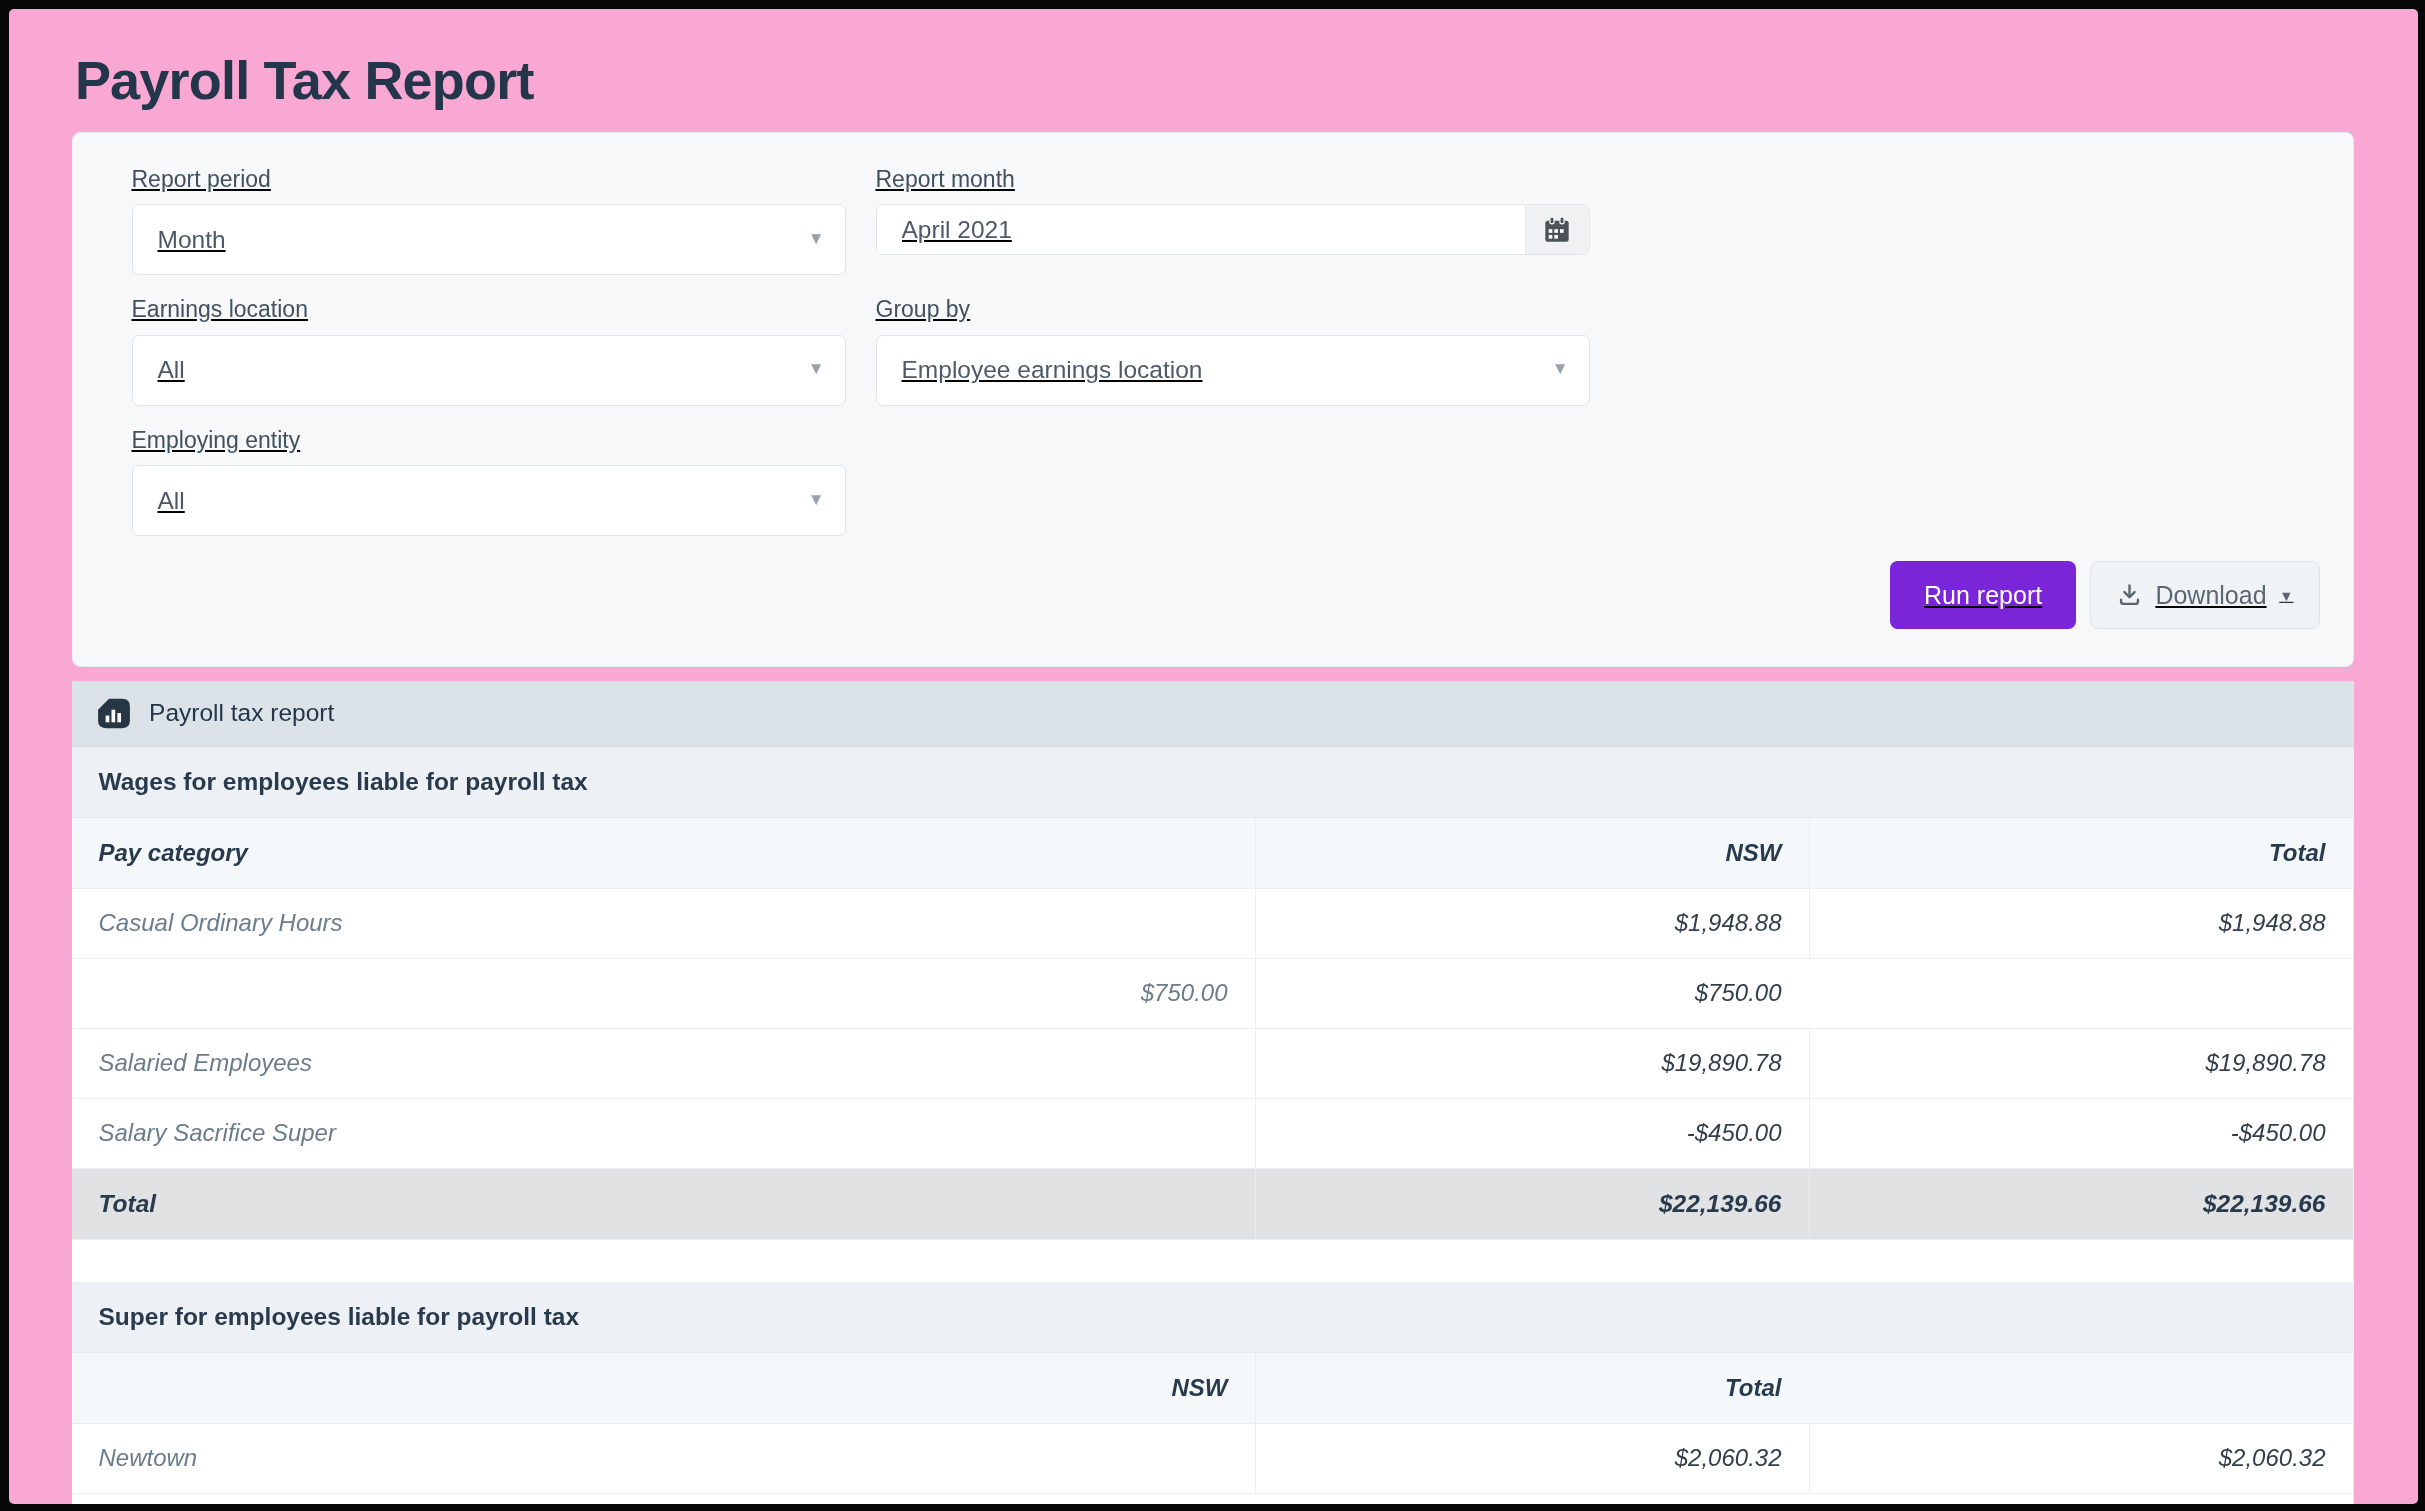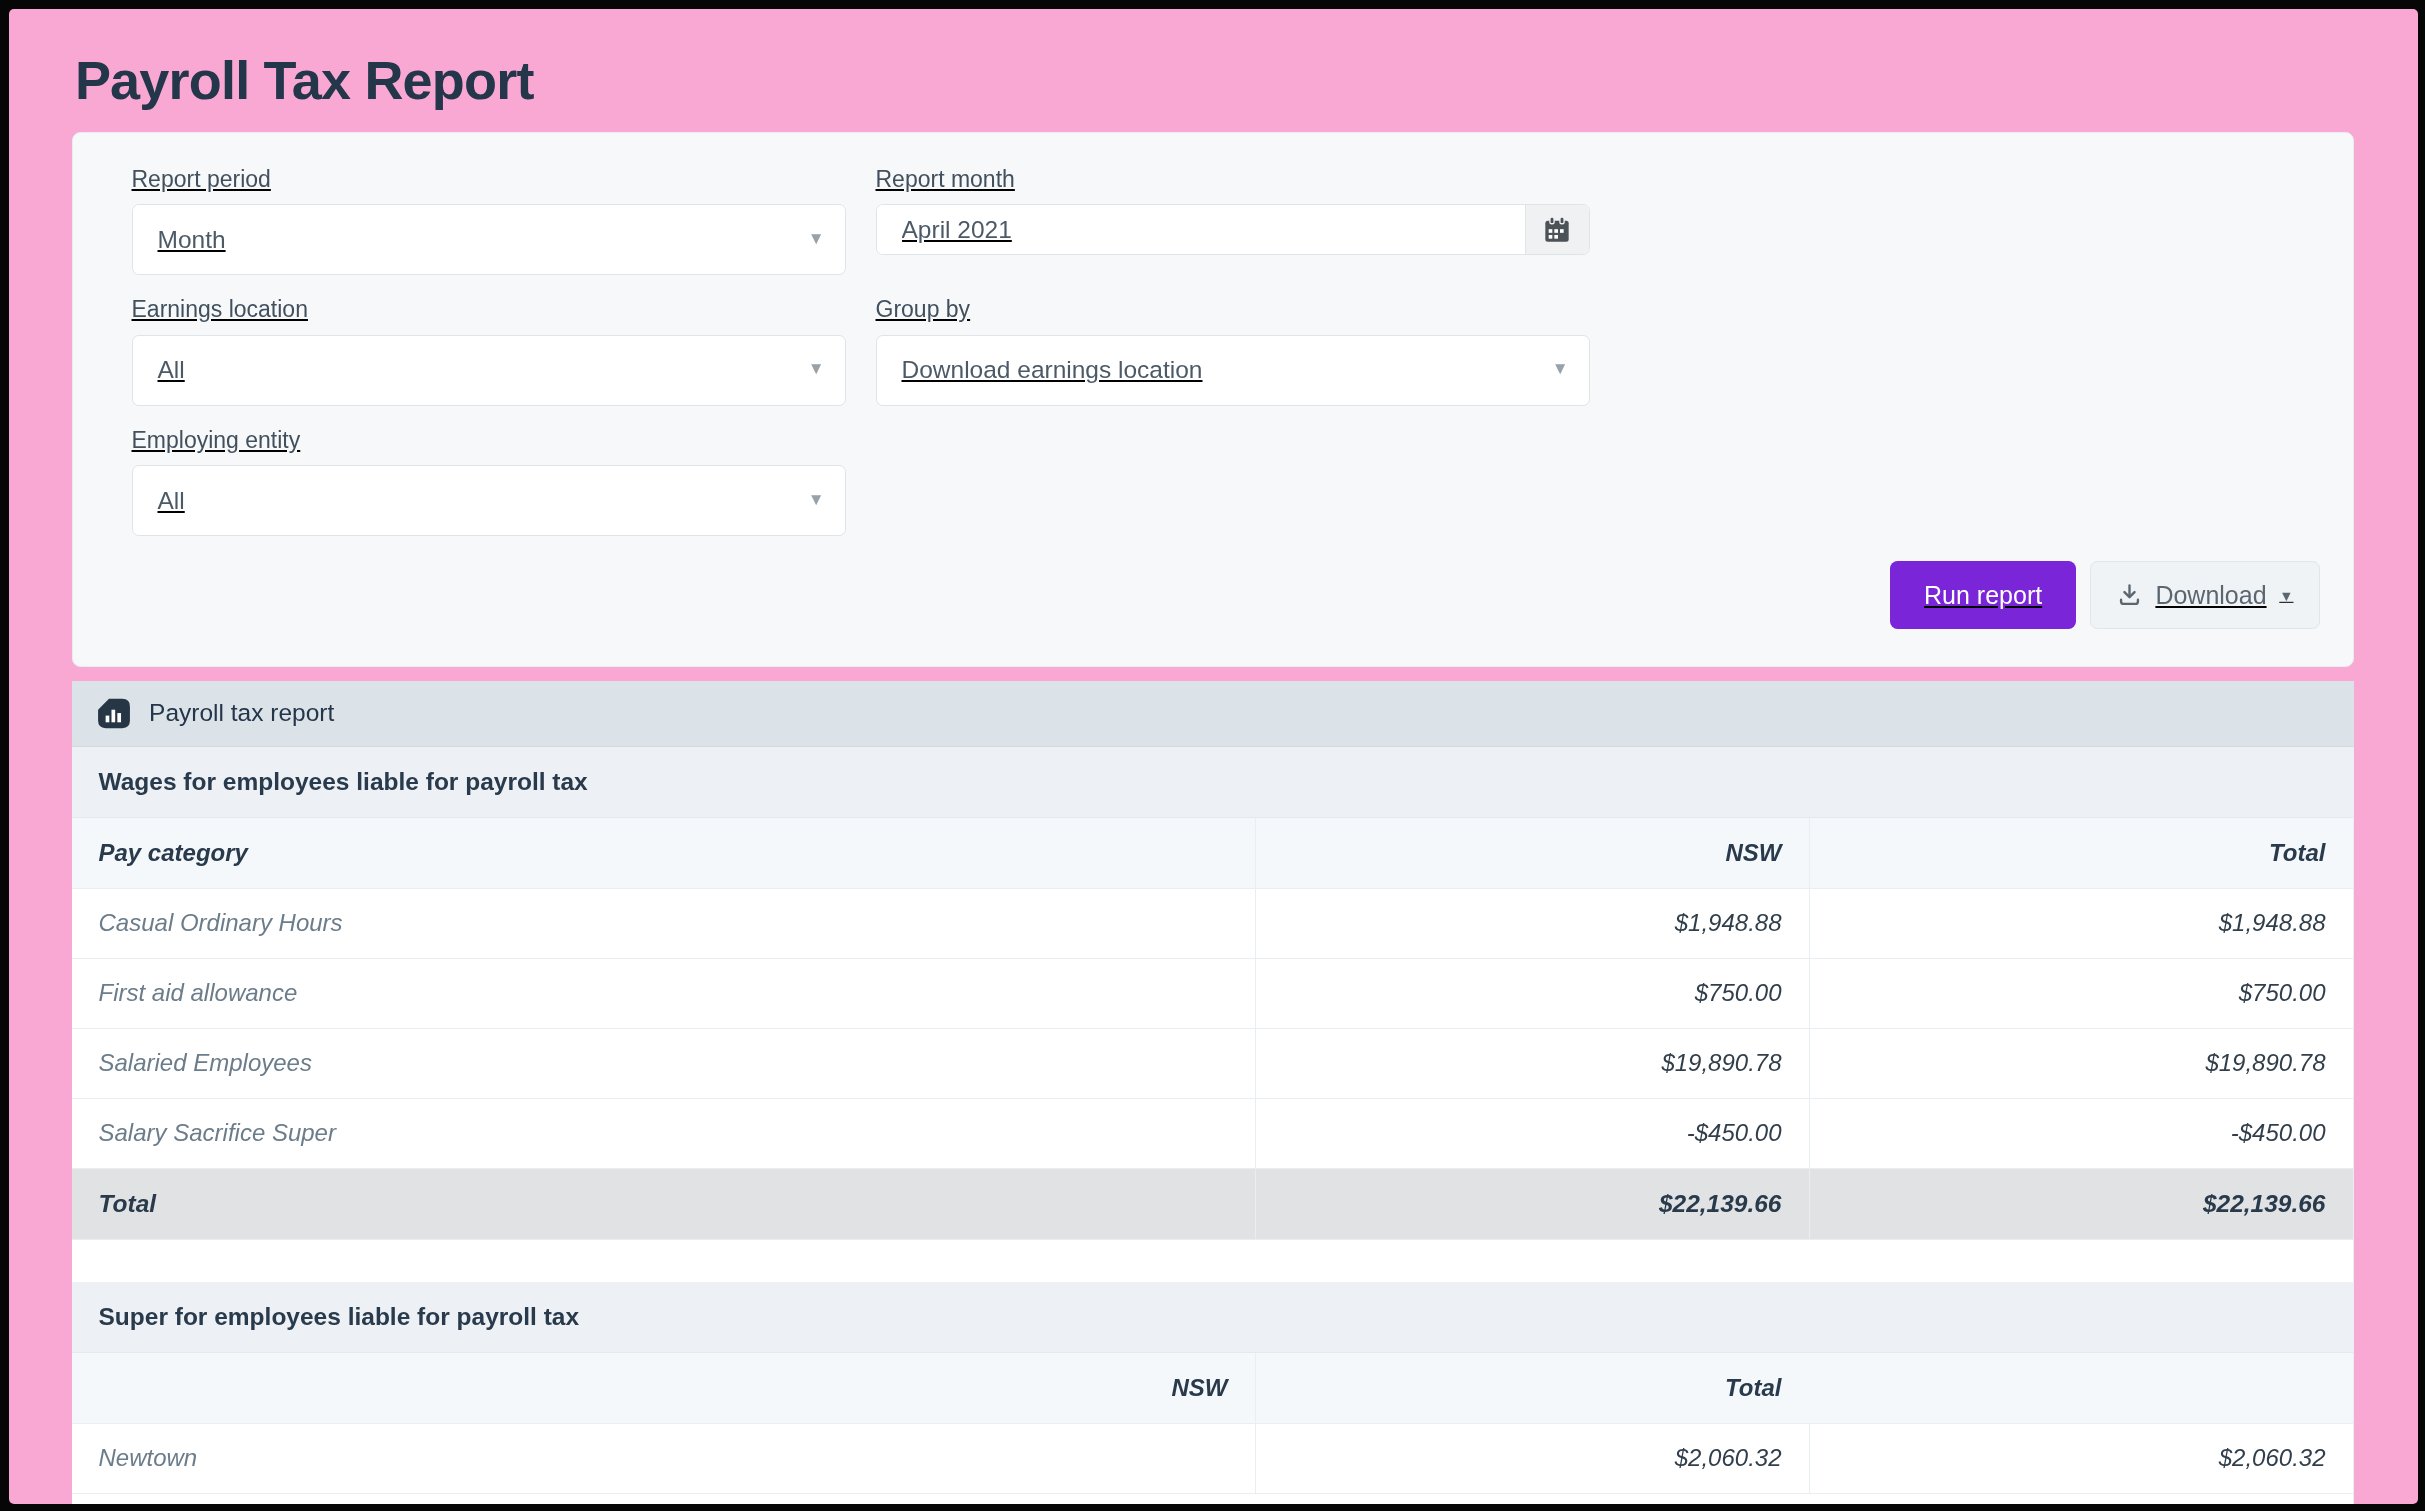--- a/index.html
+++ b/index.html
@@ -168,21 +168,21 @@
             <span class="field-label">Earnings location</span>
             <div class="control">
               <span>All</span>
               <span class="caret icon">▼</span>
             </div>
           </div>
 
           <div class="field">
             <span class="field-label">Group by</span>
             <div class="control">
-              <span>Download earnings location</span>
+              <span>Employee earnings location</span>
               <span class="caret icon">▼</span>
             </div>
           </div>
 
           <div class="field">
             <span class="field-label">Employing entity</span>
             <div class="control">
               <span>All</span>
               <span class="caret icon">▼</span>
             </div>
@@ -227,21 +227,20 @@
               <div class="cell">Pay category</div>
               <div class="cell num">NSW</div>
               <div class="cell num">Total</div>
             </div>
             <div class="grid-row data-row">
               <div class="cell">Casual Ordinary Hours</div>
               <div class="cell num">$1,948.88</div>
               <div class="cell num">$1,948.88</div>
             </div>
             <div class="grid-row data-row">
-              <div class="cell">First aid allowance</div>
               <div class="cell num">$750.00</div>
               <div class="cell num">$750.00</div>
             </div>
             <div class="grid-row data-row">
               <div class="cell">Salaried Employees</div>
               <div class="cell num">$19,890.78</div>
               <div class="cell num">$19,890.78</div>
             </div>
             <div class="grid-row data-row">
               <div class="cell">Salary Sacrifice Super</div>

